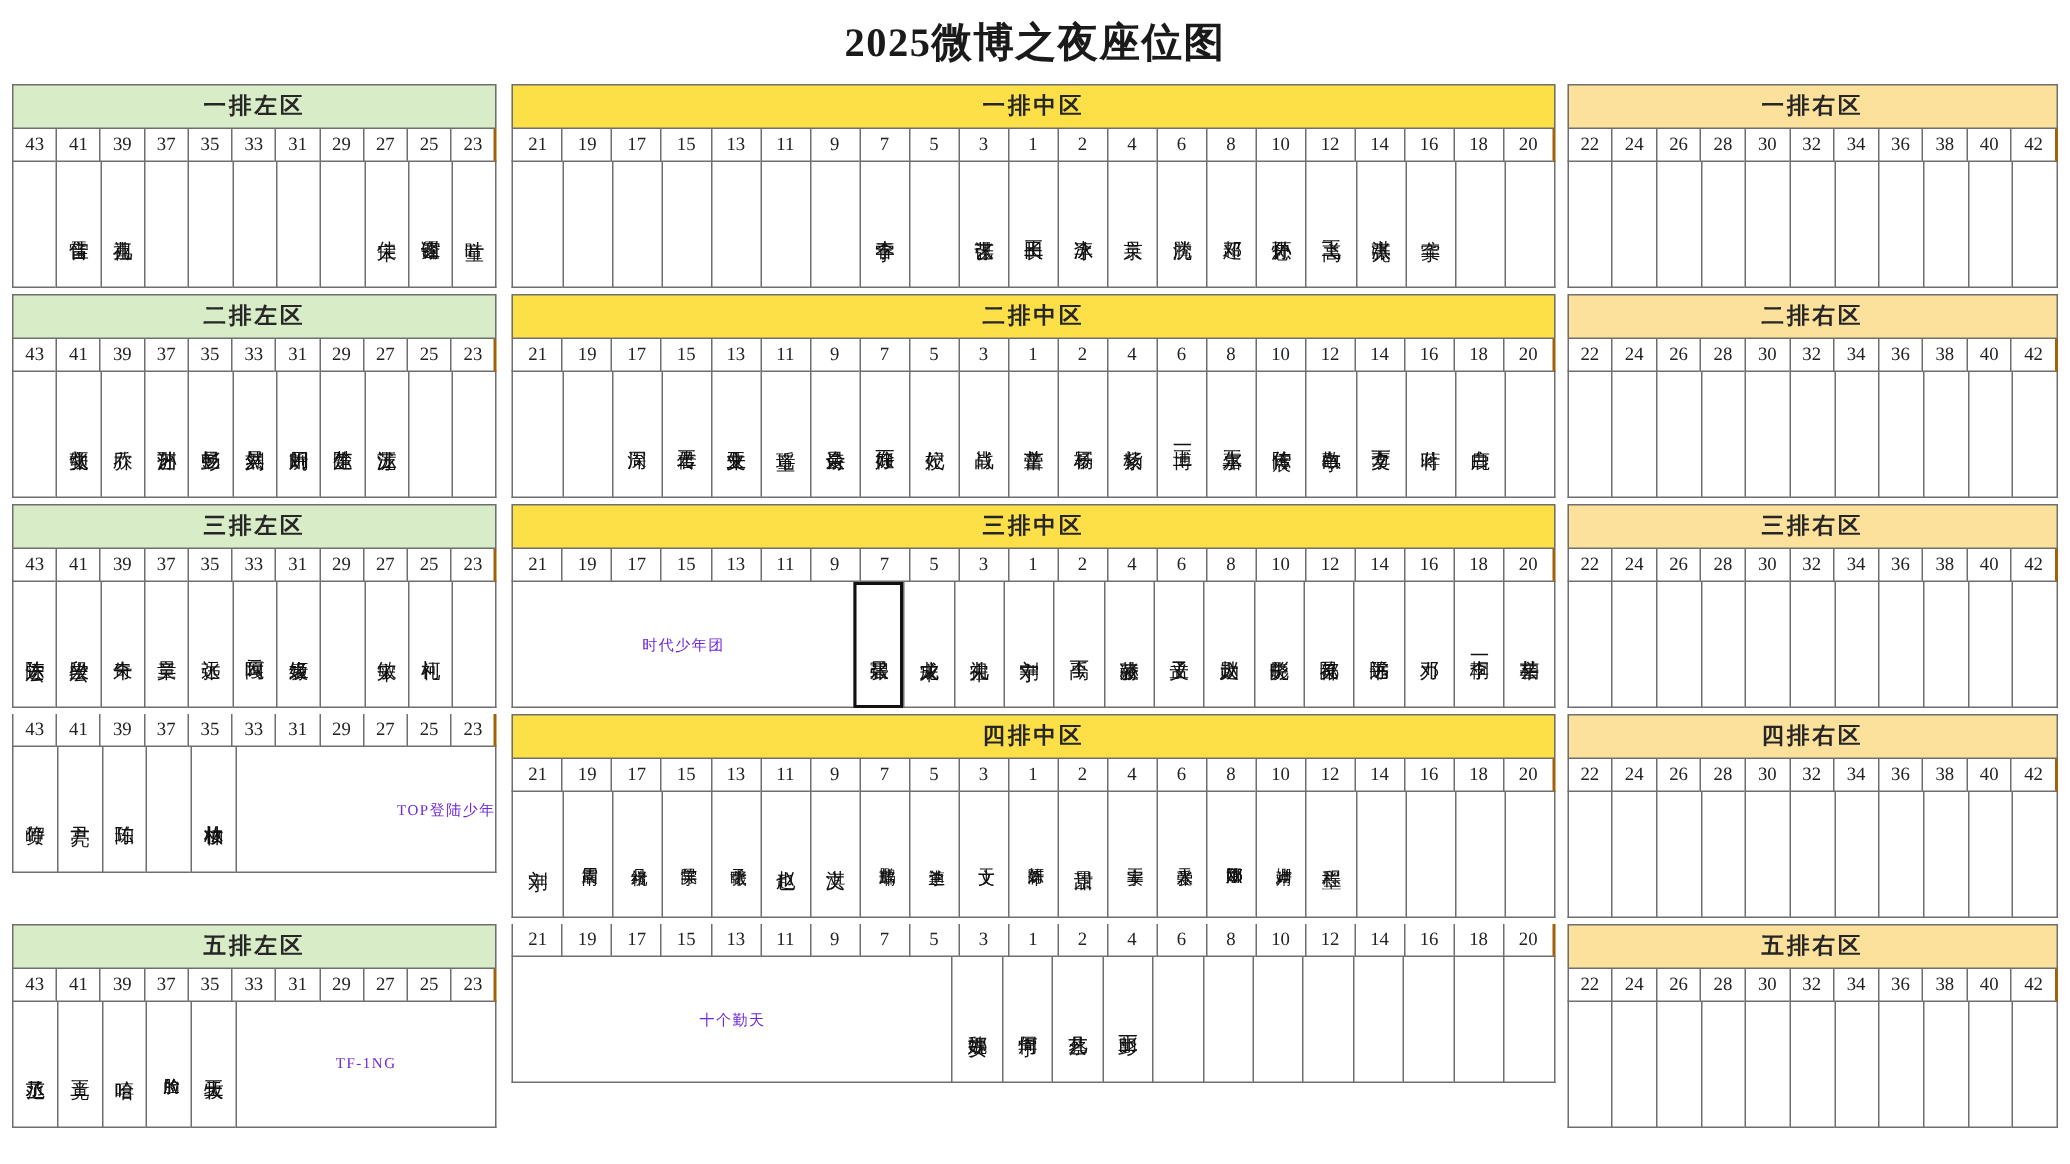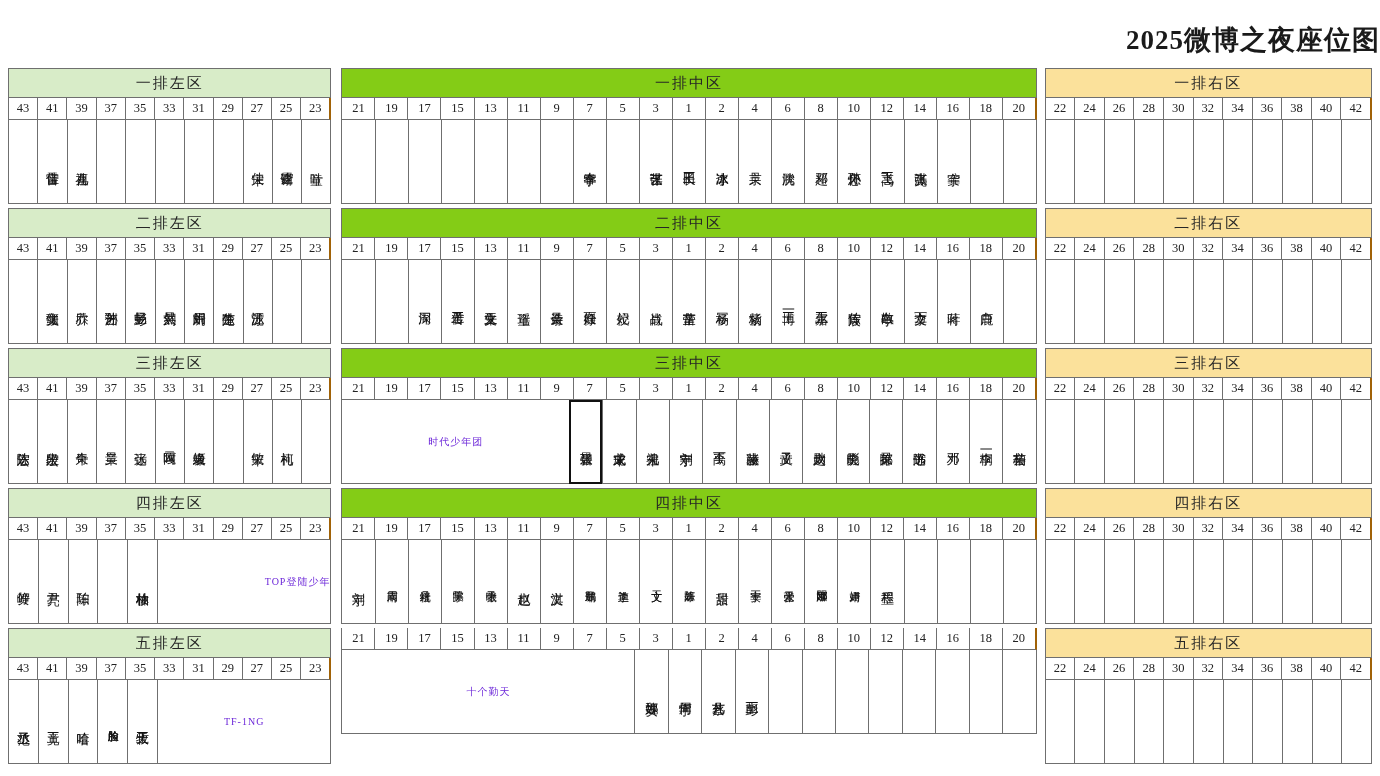--- a/index.html
+++ b/index.html
@@ -9,25 +9,25 @@
     font-family: "Liberation Serif", "DejaVu Serif", serif;
   }
   #page {
     position: relative;
     width: 1380px;
     height: 776px;
     background: #fff;
     overflow: hidden;
   }
   #title {
-    text-align: right;
+    text-align: center;
     font-size: 27px;
     font-weight: bold;
     letter-spacing: 1px;
-    padding-top: 22px;
+    padding-top: 10px;
     padding-bottom: 10px;
     color: #1a1a1a;
     font-family: "Liberation Serif", "DejaVu Serif", serif;
   }
   .chart {
     padding: 0 8px;
   }
   .rowgroup {
     display: flex;
     align-items: flex-start;
@@ -40,28 +40,28 @@
   .zone-left  { width: 328px; }
   .zone-gap   { width: 10px; flex: 0 0 10px; }
   .zone-mid   { width: 705px; }
   .zone-mid-gap { width: 8px; flex: 0 0 8px; }
   .zone-right { width: 332px; border-radius: 18px; }
 
   .zone-header {
     border: 1px solid #6f6f6f;
     text-align: center;
     font-size: 15px;
-    font-weight: normal;
+    font-weight: bold;
     height: 30px;
     line-height: 28px;
     letter-spacing: 2px;
     color: #262626;
   }
   .hdr-left  { background: #d8ecc8; }
-  .hdr-mid   { background: #84cc16; }
+  .hdr-mid   { background: #fde047; }
   .hdr-right { background: #fbe19b; }
 
   .numrow, .namerow {
     display: flex;
   }
   .numcell {
     border: 1px solid #6f6f6f;
     border-top: none;
     border-right: none;
     height: 22px;
@@ -712,21 +712,20 @@
           <div class="namecell">
               <span class="vname"></span>
             </div>
         </div>
       </div>
     </div>
 
     <div class="rowgroup">
 
       <div class="zone zone-left">
-        <div class="zone-header hdr-left">四排左区</div>
         <div class="numrow">
           <div class="numcell">43</div>
           <div class="numcell">41</div>
           <div class="numcell">39</div>
           <div class="numcell">37</div>
           <div class="numcell">35</div>
           <div class="numcell">33</div>
           <div class="numcell">31</div>
           <div class="numcell">29</div>
           <div class="numcell">27</div>

